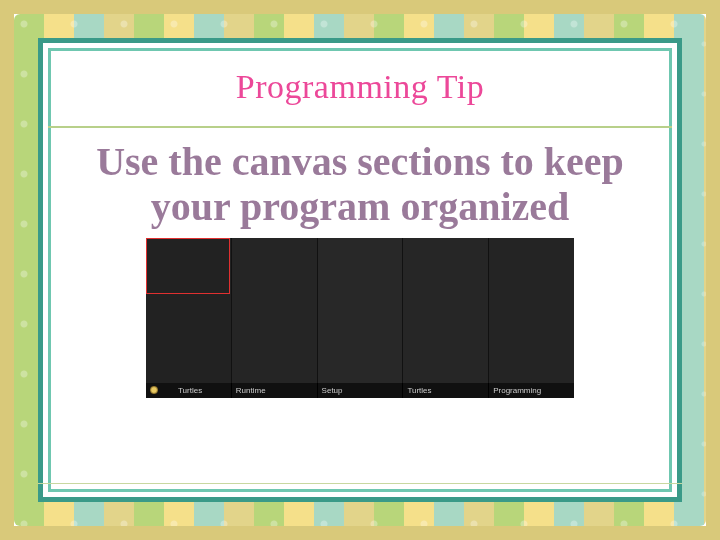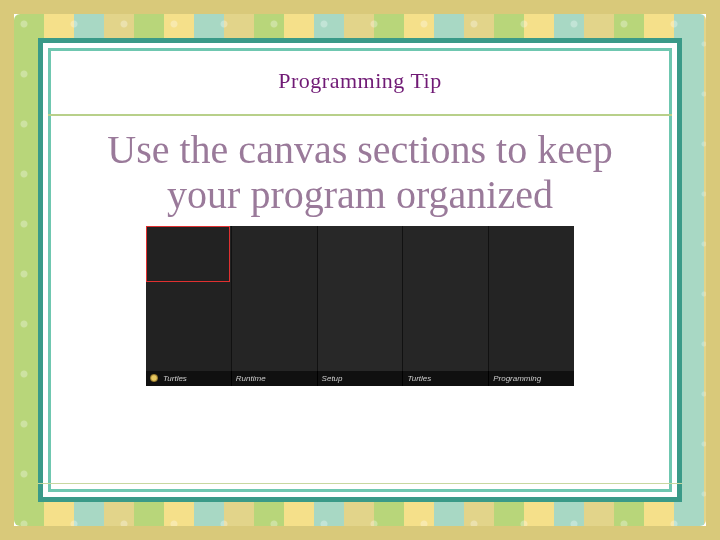--- a/index.html
+++ b/index.html
@@ -58,41 +58,41 @@
     background: #fff;
     display: flex;
     flex-direction: column;
   }
   
   .title-area {
     padding: 12px 40px 14px;
     text-align: center;
   }
   .title {
-    font-size: 22px;
-    color: #701a75;
+    font-size: 34px;
+    color: #ec4899;
     font-weight: normal;
     letter-spacing: 0.5px;
   }
   .title-rule {
     height: 2px;
     background: #b8d08a;
     margin: 6px -8px 0;
   }
   
   .body-area {
     flex: 1;
     padding: 12px 20px 0;
     text-align: center;
   }
   .body-text {
     font-size: 40px;
     line-height: 1.12;
     color: #9a7a9a;
-    font-weight: normal;
+    font-weight: bold;
   }
   
   .screenshot {
     margin: 8px auto 0;
     width: 428px;
     height: 160px;
     display: flex;
     flex-direction: column;
     background: #1a1a1a;
   }
@@ -130,22 +130,21 @@
     flex: 1;
     font-size: 8px;
     color: #ccc;
     font-family: Verdana, Arial, sans-serif;
     display: flex;
     align-items: center;
     padding-left: 4px;
     border-right: 1px solid #000;
     white-space: nowrap;
     overflow: hidden;
-    gap: 5px;
-    font-style: italic;
+    gap: 20px;
   }
   .lab:last-child { border-right: none; }
   .turtle-ico {
     width: 8px; height: 8px;
     background: radial-gradient(circle, #e8c860 40%, #7a6020 70%);
     border-radius: 50%;
     flex-shrink: 0;
   }
   
   .footer-line {

